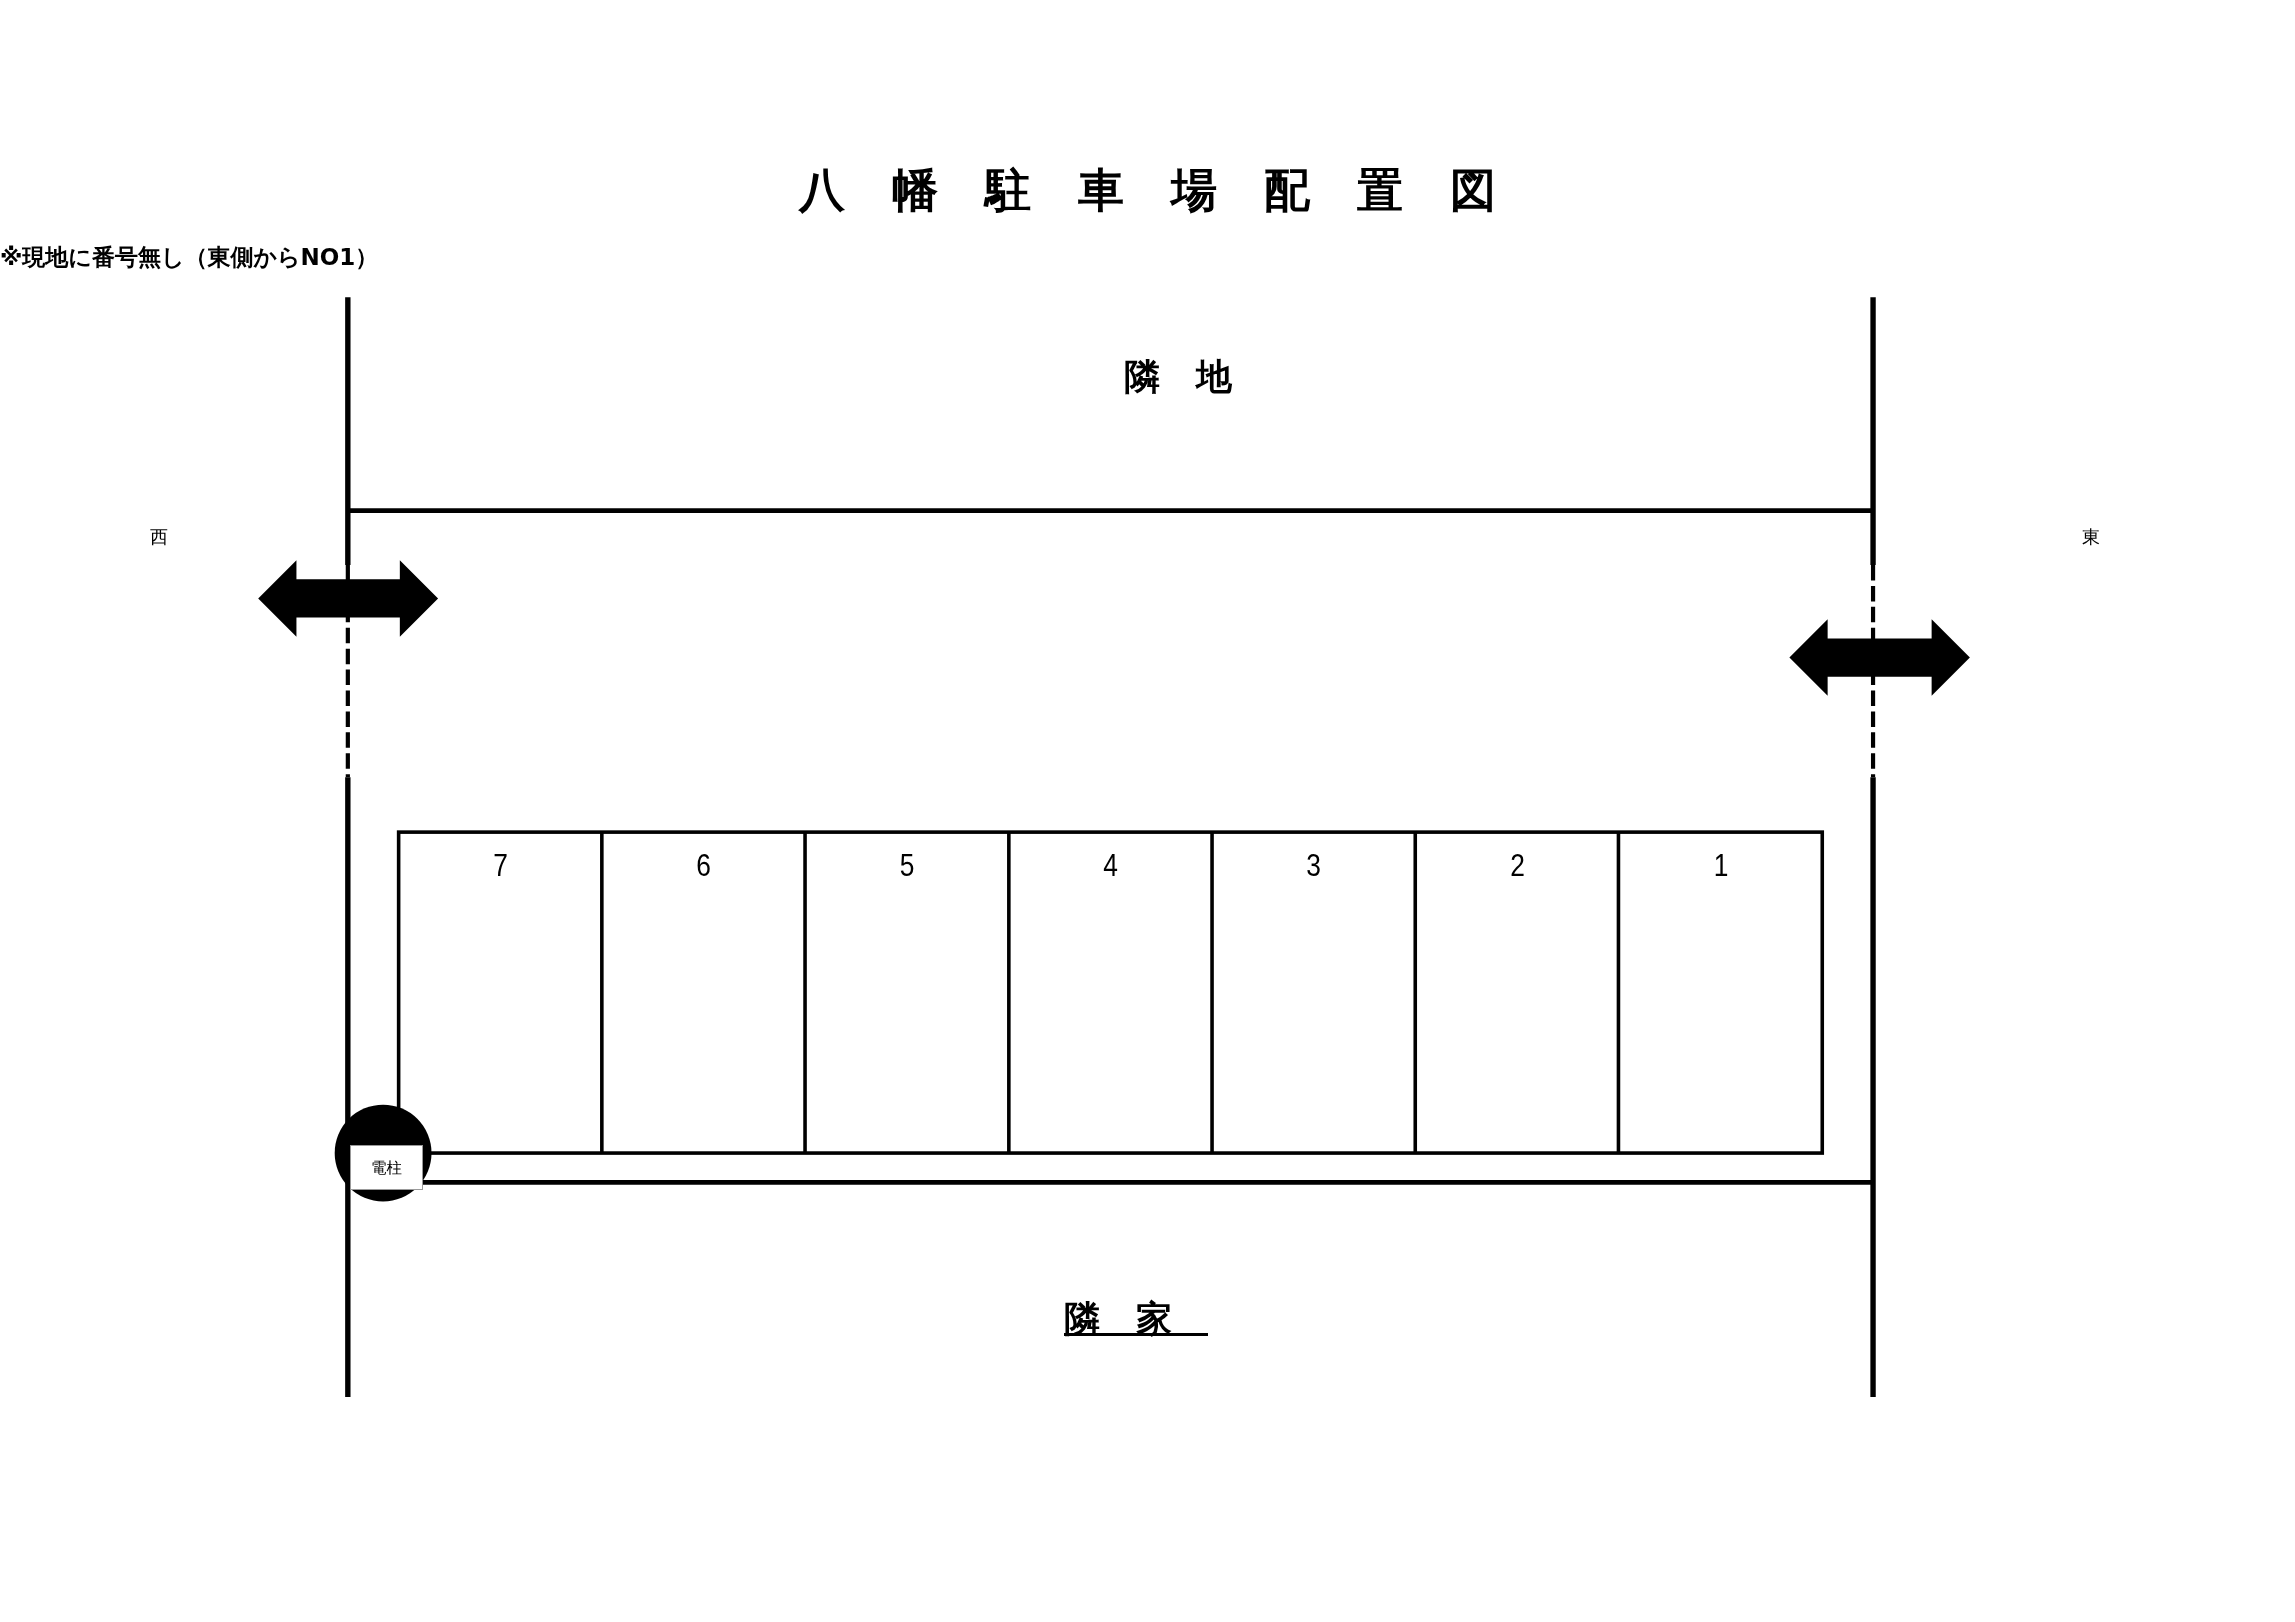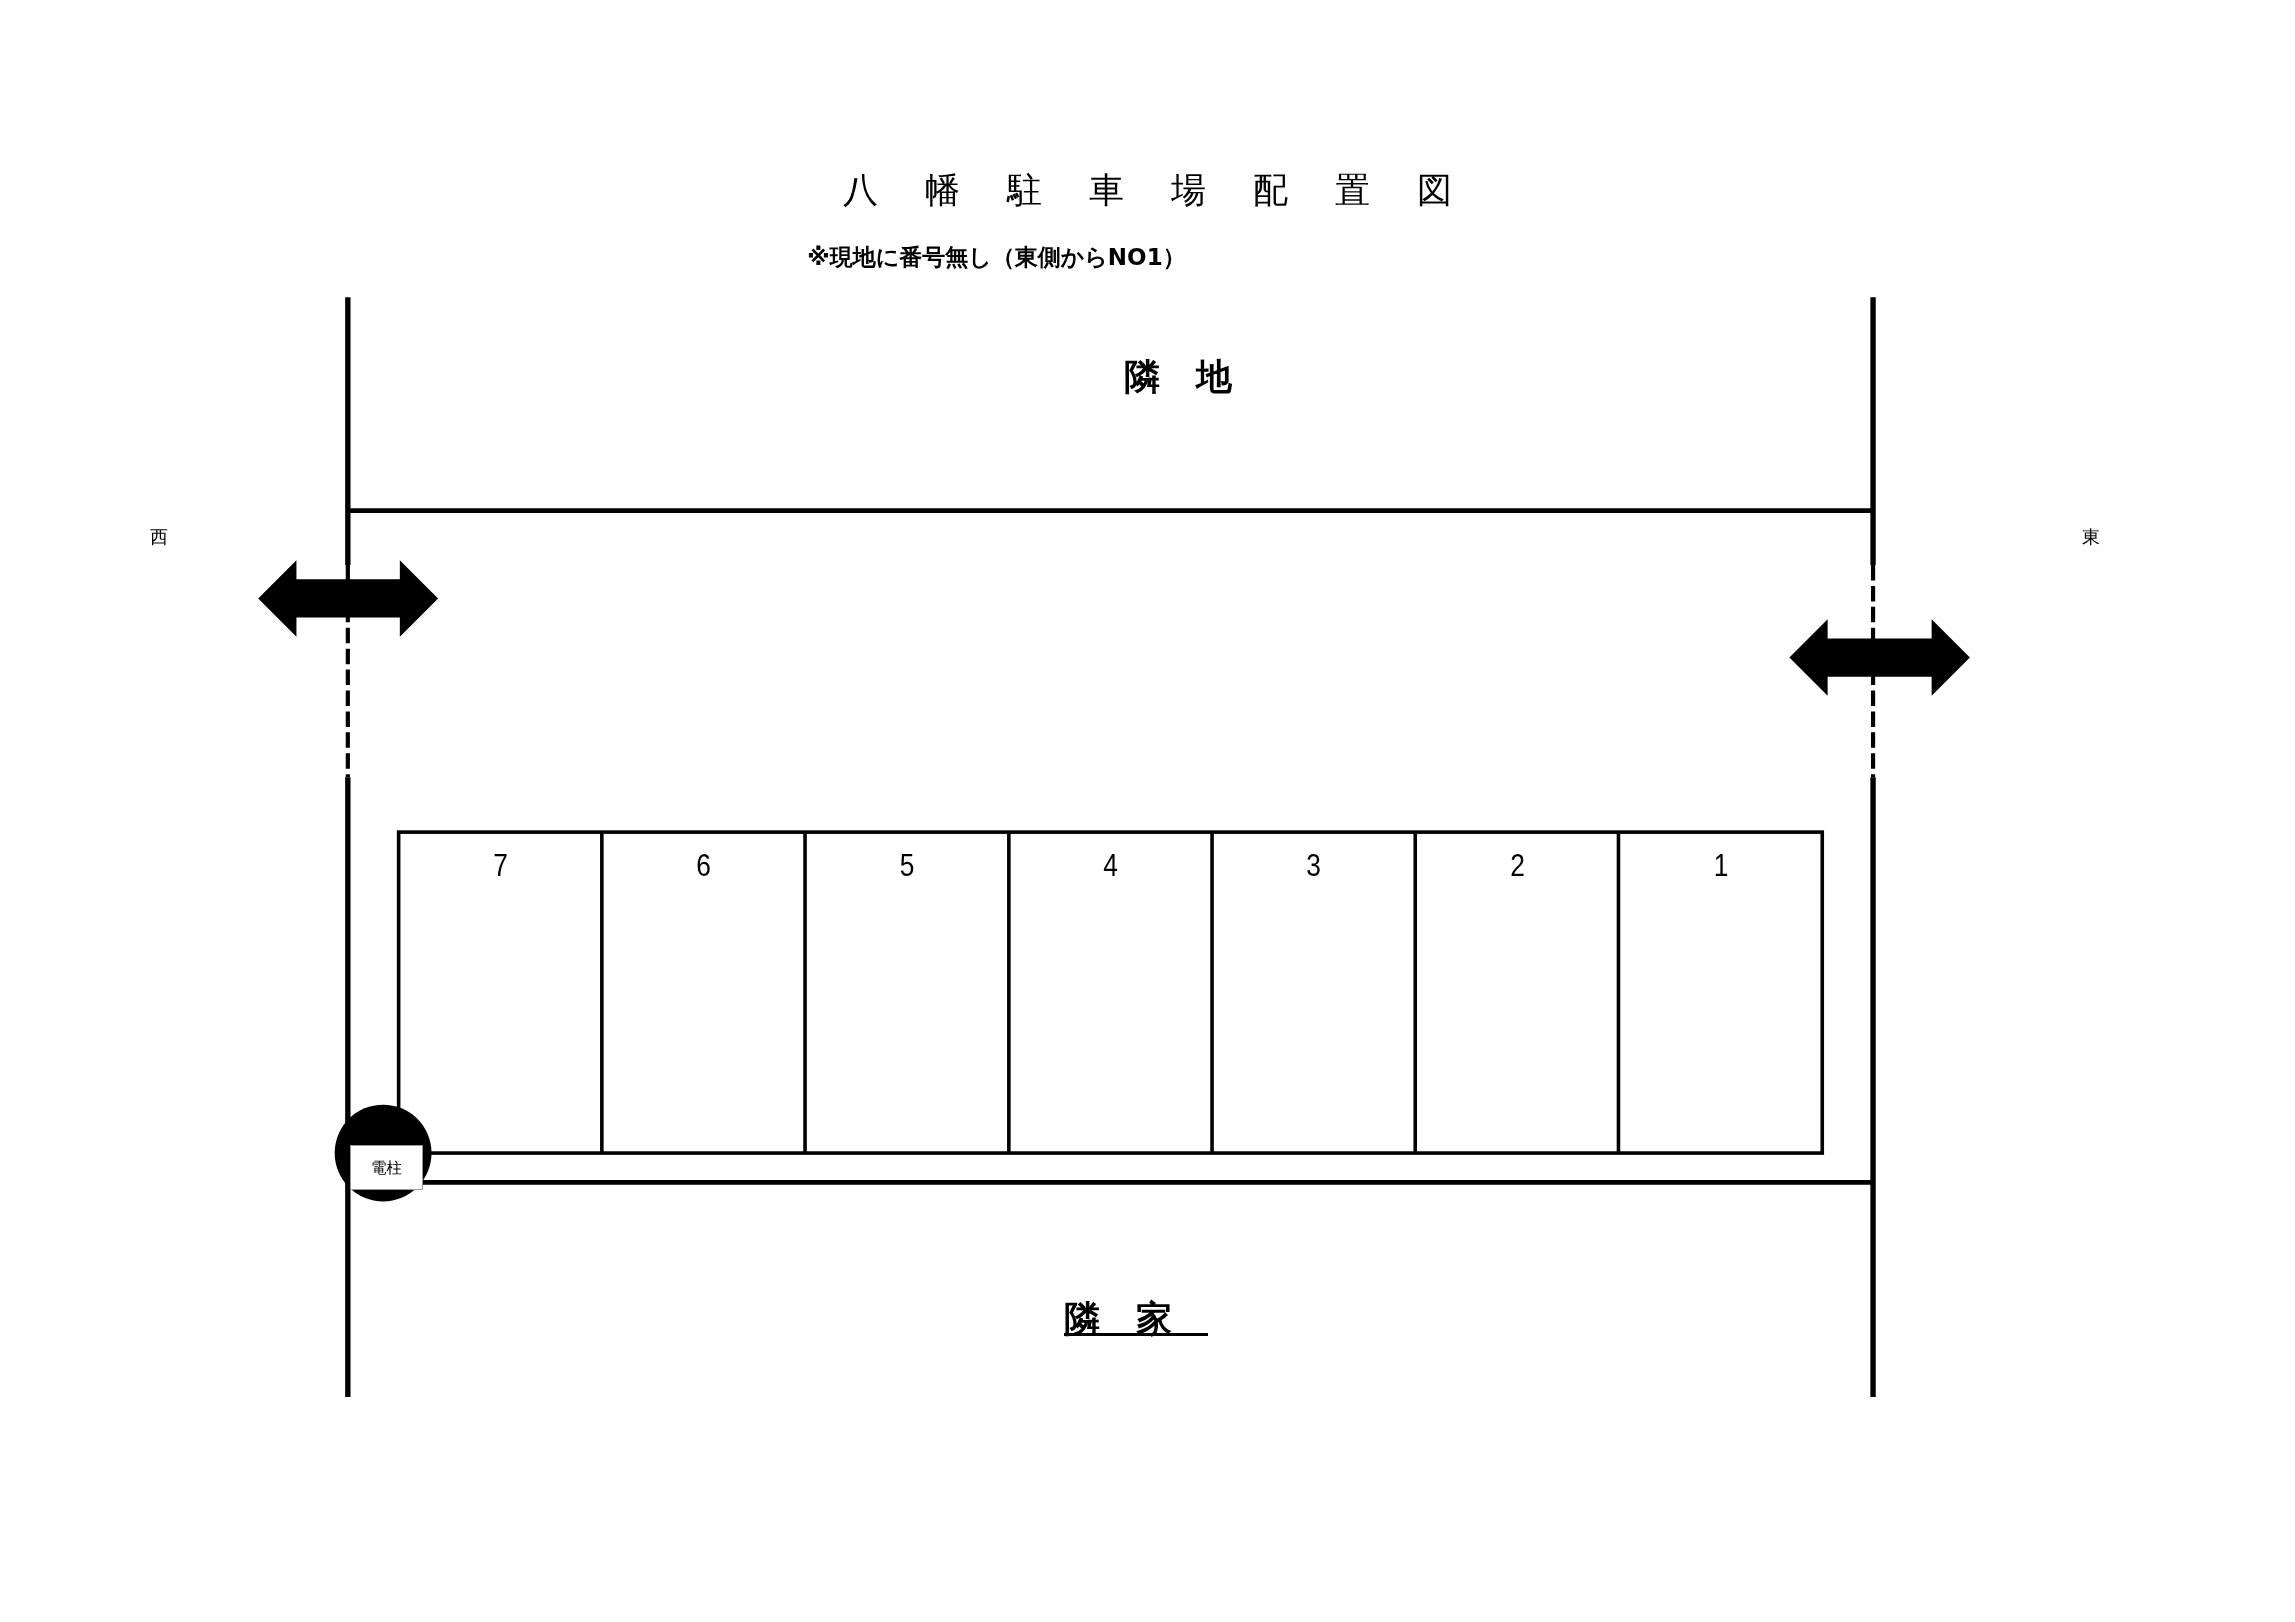--- a/index.html
+++ b/index.html
@@ -1,22 +1,22 @@
 <!DOCTYPE html>
 <html style="font-size:9.6px"><head>
 <meta charset="utf-8">
 <style>
   html, body { margin: 0; padding: 0; background: #ffffff; }
   body { width: 2295px; height: 1623px; position: relative; overflow: hidden;
          font-family: "DejaVu Sans", sans-serif; color: #000; }
   .abs { position: absolute; }
   .title { left: 0; width: 2295px; top: 160px; text-align: center;
-           font-size: 35px; font-weight: normal; letter-spacing: 47px;
+           font-size: 46px; font-weight: bold; letter-spacing: 47px;
            text-indent: 47px; line-height: 60px; }
-  .subtitle { left: 0; width: 1993px; top: 242px; text-align: center;
+  .subtitle { left: 0; width: 1993px; top: 242px; text-align: left;
               font-size: 23px; font-weight: bold; line-height: 30px; }
   .label-neighbor { font-size: 36px; font-weight: bold; letter-spacing: 36px;
                     text-indent: 36px; width: 299px; line-height: 42px; }
   .label-dir { font-size: 18px; line-height: 21.5px; }
   svg.plan { position: absolute; left: 0; top: 0; }
   .stall-num { position: absolute; top: 848px; height: 36px; text-align: center;
                font-family: "Liberation Sans", sans-serif; font-size: 31px; line-height: 36px;
                transform: scaleX(0.85); }
   .pole-label { position: absolute; left: 350px; top: 1145px; width: 73px; height: 45px;
                 background: #fff; border: 0.6px solid #999; box-sizing: border-box;

